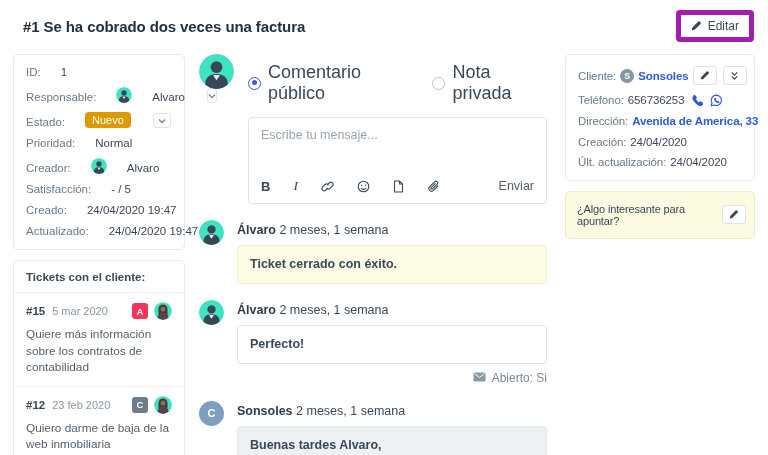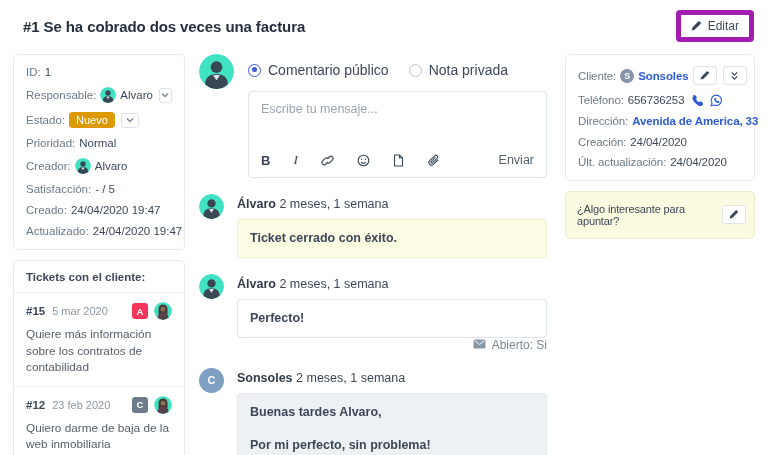--- a/index.html
+++ b/index.html
@@ -30,21 +30,21 @@
     font-size:12px;color:#3c4858;cursor:pointer;
   }
   .btn svg{display:block;}
   .columns{display:flex;align-items:flex-start;}
   .col-left{width:172px;flex:none;}
   .col-center{flex:1;min-width:0;margin:0 18px 0 14px;}
   .col-right{width:190px;flex:none;}
 
   .panel{border:1px solid #e6e9ee;border-radius:5px;font-size:11.5px;}
   .panel-pad{padding:11px 12px 3px;}
-  .drow{display:flex;align-items:center;gap:4px;margin-bottom:9px;white-space:nowrap;}
+  .drow{display:flex;align-items:flex-end;gap:20px;margin-bottom:9px;white-space:nowrap;}
   .lbl{color:#6b7a87;}
   .val{color:#3c4858;}
   .mini-avatar{width:16px;height:16px;border-radius:50%;flex:none;overflow:hidden;}
   .dd-btn{width:18px;height:15px;border:1px solid #dfe3e8;border-radius:3px;background:#fff;
     display:inline-flex;align-items:center;justify-content:center;margin-left:2px;cursor:pointer;}
   .badge-status{background:var(--status-new);color:#fff;padding:2px 7px;border-radius:4px;font-size:11px;}
 
   .tickets-panel{margin-top:10px;}
   .tickets-header{padding:10px 12px 9px;font-weight:700;color:#3c4858;}
   .ticket-item{border-top:1px solid #eef1f4;padding:9px 12px 10px;cursor:pointer;}
@@ -54,21 +54,21 @@
   .ticket-badge{margin-left:auto;width:16px;height:16px;border-radius:3px;color:#fff;
     font-size:9.5px;font-weight:700;display:flex;align-items:center;justify-content:center;}
   .ticket-badge.red{background:var(--badge-red);}
   .ticket-badge.gray{background:var(--badge-gray);}
   .ticket-avatar{width:18px;height:18px;border-radius:50%;margin-left:6px;flex:none;overflow:hidden;}
   .ticket-desc{margin-top:6px;color:#55606b;line-height:1.4;font-size:11.8px;}
 
   .composer{display:flex;}
   .avatar-lg{width:35px;height:35px;border-radius:50%;flex:none;overflow:hidden;}
   .composer-body{flex:1;min-width:0;margin-left:14px;}
-  .radio-row{display:flex;align-items:center;gap:20px;padding-top:8px;font-size:14px;}
+  .radio-row{display:flex;align-items:center;gap:20px;padding-top:8px;font-size:18px;}
   .radio-opt{display:flex;align-items:center;gap:7px;cursor:pointer;}
   .radio{width:13px;height:13px;border-radius:50%;border:1.5px solid #b9c3cd;position:relative;background:#fff;flex:none;}
   .radio.selected{border-color:var(--radio-blue);}
   .radio.selected::after{content:"";position:absolute;left:2.5px;top:2.5px;width:5px;height:5px;
     border-radius:50%;background:var(--radio-blue);}
   .msgbox{margin-top:13px;border:1px solid #dee4ea;border-radius:4px;}
   .msgbox textarea{
     display:block;width:100%;height:52px;border:0;outline:none;resize:none;background:transparent;
     padding:10px 12px 0;font-family:inherit;font-size:12.5px;color:#3c4858;
   }
@@ -85,21 +85,21 @@
     justify-content:center;font-size:11px;font-weight:700;}
   .comment-body{flex:1;min-width:0;margin-left:13px;}
   .comment-head{font-size:12.5px;padding-top:4px;color:#3c4858;}
   .comment-head b{color:#2f3b47;}
   .bubble{margin-top:8px;border-radius:4px;padding:10px 12px;font-size:12.5px;line-height:1.35;font-weight:bold;}
   .bubble.yellow{background:var(--comment-yellow);border:1px solid #f0eecf;}
   .bubble.white{background:#fff;border:1px solid #dee4ea;}
   .bubble.gray{background:var(--comment-gray);border:1px solid #e5eaef;}
   .bubble p{margin:0 0 16px;}
   .bubble p:last-child{margin:0;}
-  .meta{display:flex;justify-content:flex-end;align-items:center;gap:6px;
+  .meta{display:flex;justify-content:flex-end;align-items:center;gap:6px;margin-top:7px;
     color:#7b8794;font-size:12px;}
 
   .client-panel{padding:11px 10px 3px 12px;letter-spacing:-.1px;}
   .crow{display:flex;align-items:center;gap:4px;margin-bottom:8.5px;white-space:nowrap;}
   .blue{color:var(--accent-blue);font-weight:700;}
   .s-badge{width:14px;height:14px;border-radius:50%;background:#8494a6;color:#fff;font-size:9px;
     font-weight:700;display:inline-flex;align-items:center;justify-content:center;flex:none;}
   .icon-btn{width:24px;height:19px;background:#fff;border:1px solid #dfe3e8;border-radius:3px;
     display:inline-flex;align-items:center;justify-content:center;cursor:pointer;flex:none;}
   .client-actions{margin-left:auto;display:flex;gap:6px;}

